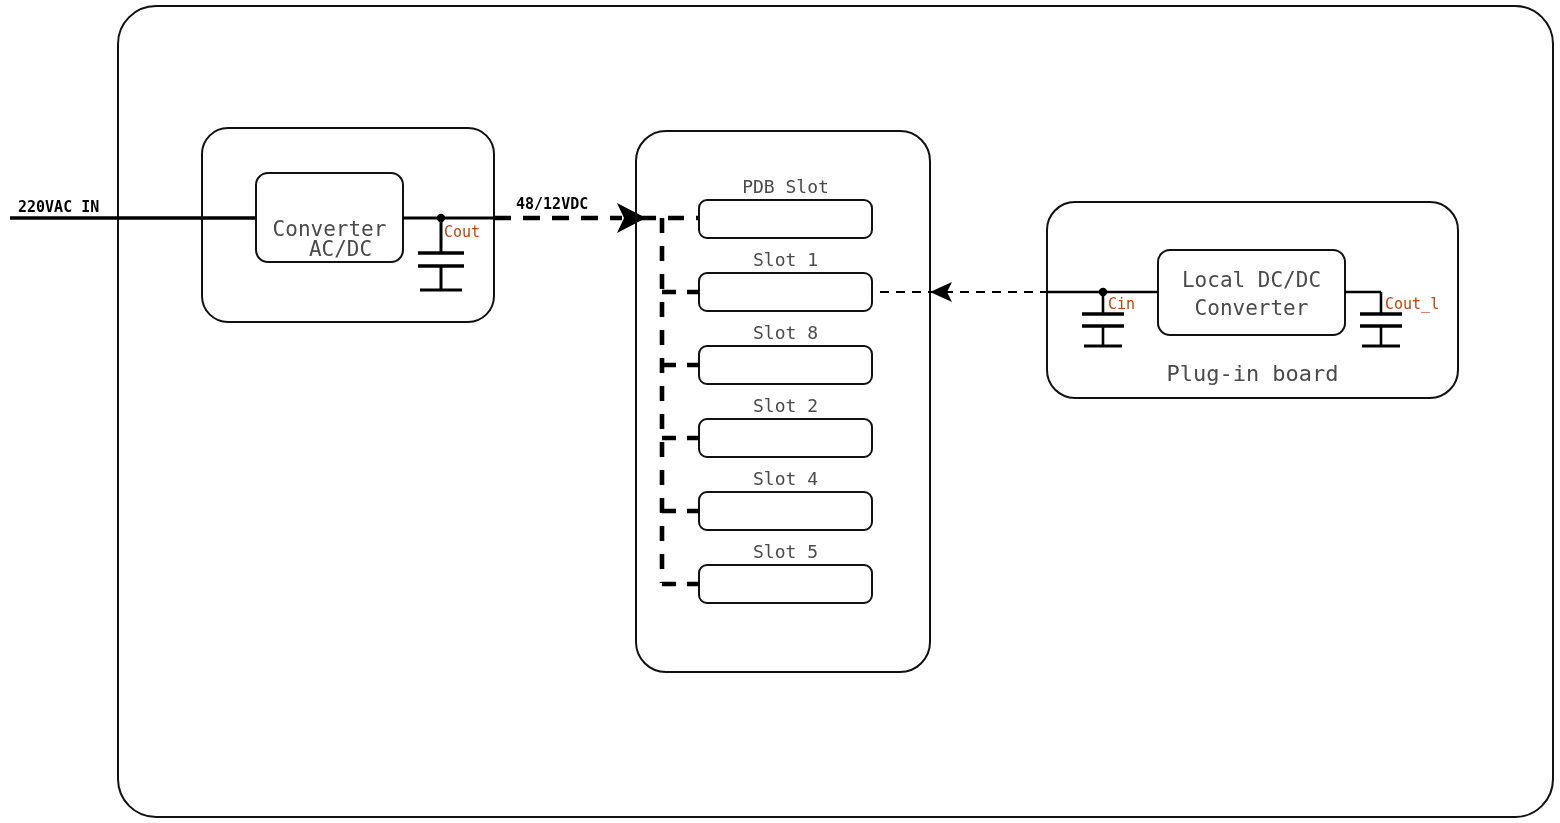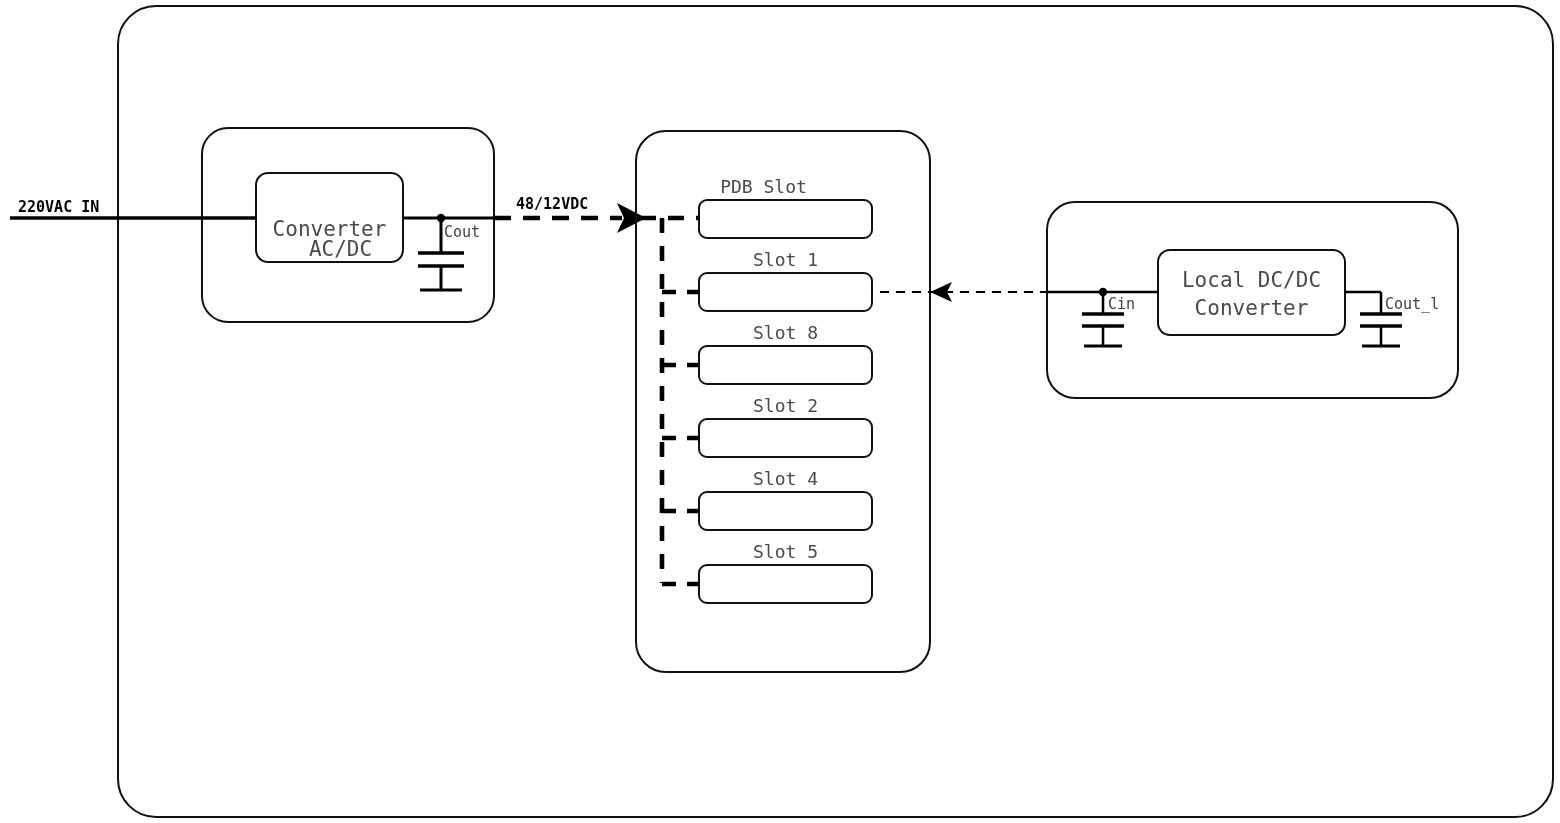--- a/index.html
+++ b/index.html
@@ -25,21 +25,21 @@
     width: 1560px;
     height: 823px;
   }
   .lbl {
     position: absolute;
     font-family: "DejaVu Sans Mono", monospace;
     color: #4a4a4a;
     white-space: pre;
     line-height: 1.18;
   }
-  .lbl.blk { color: #404040; text-align: center; }
+  .lbl.blk { color: #c2410c; text-align: center; }
   .lbl.bold { font-weight: bold; color: #000000; }
   .lbl.center { text-align: center; }
 </style>
 </head>
 <body>
 
 <div id="canvas">
 
   <svg class="layer" viewBox="0 0 1560 823" xmlns="http://www.w3.org/2000/svg">
 
@@ -121,29 +121,30 @@
   <div class="lbl bold" style="left:18px; top:199px; font-size:15px;text-align:center;">220VAC IN</div>
 
   <div class="lbl center" style="left:256px; top:189px; width:169px; font-size:21px;margin-top:48px;">AC/DC</div>
   <div class="lbl center" style="left:248px; top:217px; width:163px; font-size:21px;">Converter</div>
 
   <div class="lbl blk" style="left:444px; top:224px; font-size:15px;">Cout</div>
 
 
   <div class="lbl bold" style="left:516px; top:196px; font-size:15px;">48/12VDC</div>
 
-  <div class="lbl center" style="left:677px; top:176px; width:173px; font-size:18px;">PDB Slot</div>
+  <div class="lbl center" style="left:699px; top:176px; width:173px; font-size:18px;">PDB Slot</div>
   <div class="lbl center" style="left:699px; top:249px; width:173px; font-size:18px;">Slot 1</div>
   <div class="lbl center" style="left:699px; top:322px; width:173px; font-size:18px;">Slot 8</div>
   <div class="lbl center" style="left:699px; top:395px; width:173px; font-size:18px;">Slot 2</div>
   <div class="lbl center" style="left:699px; top:468px; width:173px; font-size:18px;">Slot 4</div>
   <div class="lbl center" style="left:699px; top:541px; width:173px; font-size:18px;">Slot 5</div>
 
 
   <div class="lbl center" style="left:1158px; top:268px; width:187px; font-size:21px;">Local DC/DC</div>
   <div class="lbl center" style="left:1158px; top:296px; width:187px; font-size:21px;">Converter</div>
 
   <div class="lbl blk" style="left:1108px; top:296px; font-size:15px;">Cin</div>
 
   <div class="lbl blk" style="left:1385px; top:296px; font-size:15px;">Cout_l</div>
 
+  <div class="lbl center" style="left:1047px; top:361px; width:411px; font-size:22px;">Plug-in board</div>
 
 </div>
 
 </body></html>

